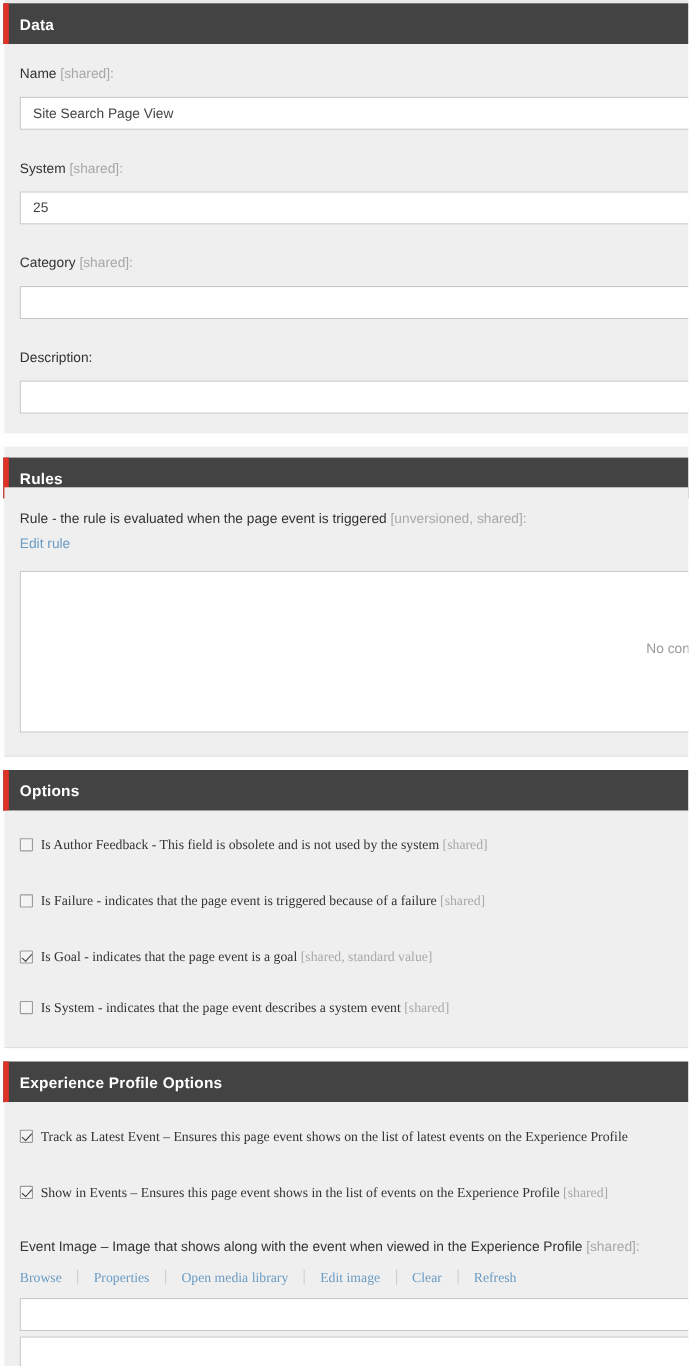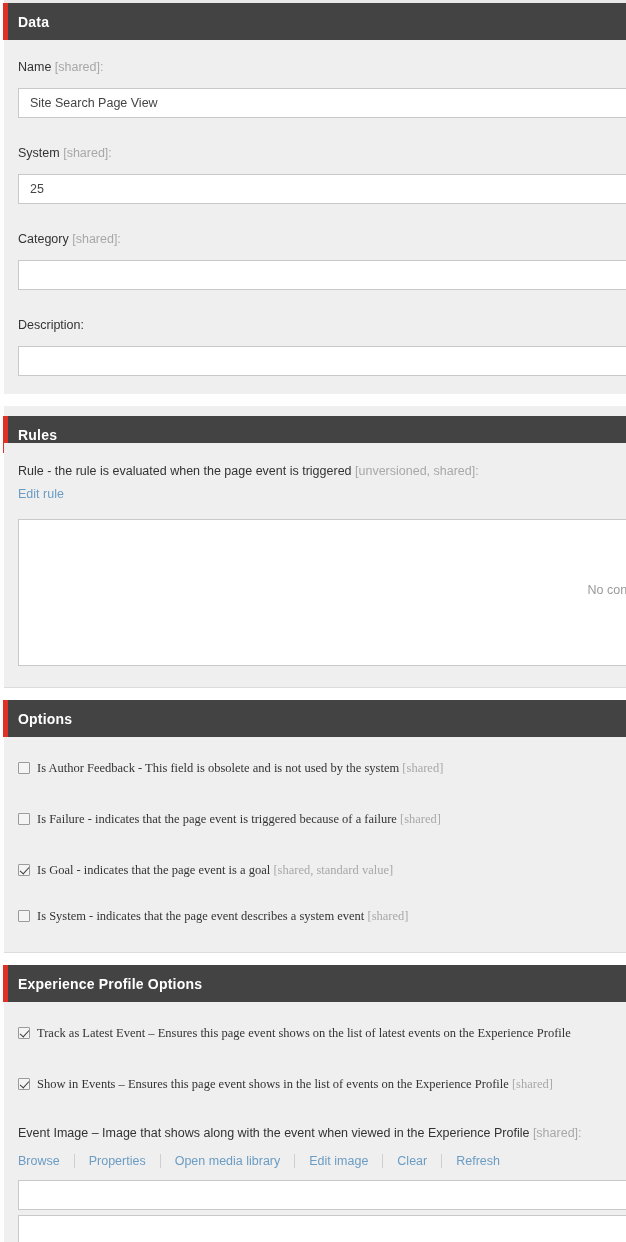--- a/index.html
+++ b/index.html
@@ -307,21 +307,21 @@
 
     <div class="check-row" style="top:73px;">
       <span class="cbox checked"></span>
       <span class="check-label"><span>Show in Events – Ensures this page event shows in the list of events on the Experience Profile </span><span class="muted">[shared]</span></span>
     </div>
 
     <div class="field-label" style="top:124px;">
       <span>Event Image – Image that shows along with the event when viewed in the Experience Profile </span><span class="muted">[shared]:</span>
     </div>
 
-    <div class="img-toolbar" style="top:151px;">
+    <div class="img-toolbar" style="top:151px;font-family:Liberation Serif, serif;">
       <a>Browse</a>
       <span class="sep"></span>
       <a>Properties</a>
       <span class="sep"></span>
       <a>Open media library</a>
       <span class="sep"></span>
       <a>Edit image</a>
       <span class="sep"></span>
       <a>Clear</a>
       <span class="sep"></span>

